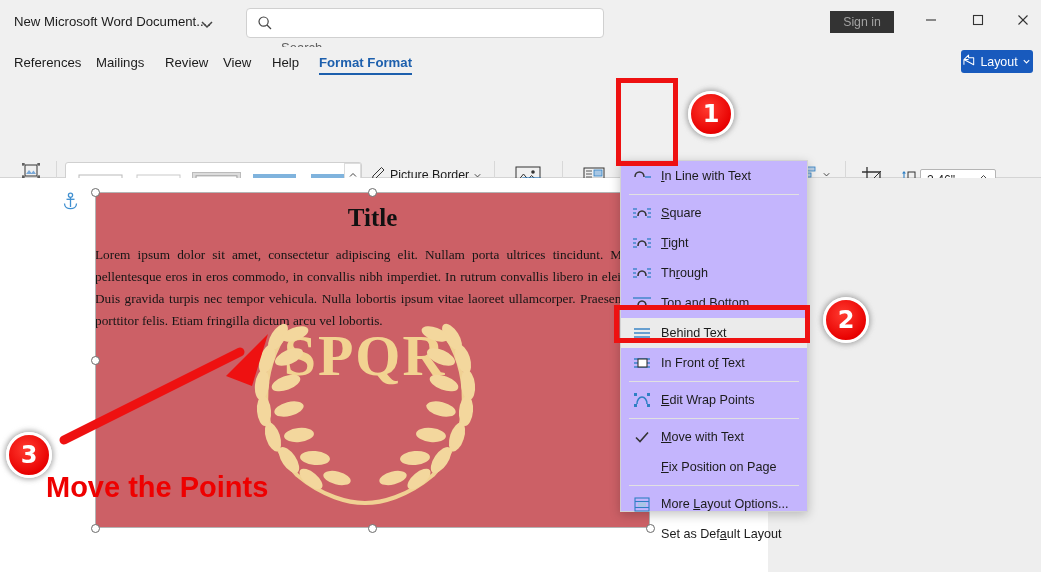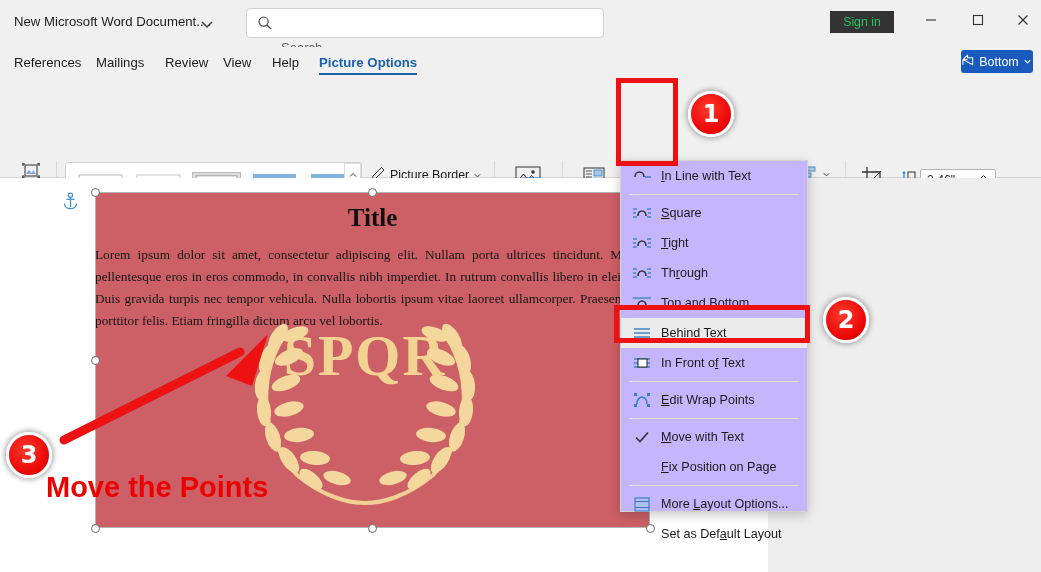--- a/index.html
+++ b/index.html
@@ -23,21 +23,21 @@
   .searchbox {
     position:absolute; left:246px; top:8px; width:358px; height:30px;
     background:#ffffff; border:1px solid #d0d0d0; border-radius:4px;
     display:flex; align-items:center; padding-left:10px;
   }
   .searchbox .mag { width:16px; height:16px; flex:none; margin-right:8px; }
   .searchbox .ph { font-size:13px; color:#5f5f5f;margin-top:48px; }
 
   .signin {
     position:absolute; left:830px; top:11px; width:64px; height:22px;
-    background:#333333; color:#22c55e; font-size:12.3px;
+    background:#333333; color:#a3a3a3; font-size:12.3px;
     display:flex; align-items:center; justify-content:center; cursor:pointer;
   }
   .wbtn { position:absolute; top:5px; width:45px; height:32px; display:flex; align-items:center; justify-content:center; cursor:pointer; }
   #btn-min { left:908px; } #btn-max { left:955px; } #btn-close { left:1000px; }
 
   
   .tabstrip { position:absolute; left:0; top:47px; width:1041px; height:30px; background:#f0f0f0; }
   .tab {
     position:absolute; top:0; height:30px; display:flex; align-items:center;
     font-size:13.2px; color:#1b1b1b; cursor:pointer; padding:0 6px;
@@ -198,30 +198,30 @@
       </span>
     </div>
   </div>
 
   <div class="tabstrip">
     <div class="tab" style="left:8px">References</div>
     <div class="tab" style="left:90px">Mailings</div>
     <div class="tab" style="left:159px">Review</div>
     <div class="tab" style="left:217px">View</div>
     <div class="tab" style="left:266px">Help</div>
-    <div class="tab active" style="left:313px">Picture Options</div>
+    <div class="tab active" style="left:313px">Format Format</div>
   </div>
 
   <div class="share-btn">
     <span>
       <svg width="13" height="13" viewBox="0 0 14 14">
           <path d="M1 11.5 L1 6 L6 6 M1 6 L6 1.2 L6 4 L11.5 4 L11.5 11.5 Z" fill="none" stroke="#fff" stroke-width="1.1" stroke-linejoin="round"></path>
         </svg>
     </span>
-    <span>Bottom</span>
+    <span>Layout</span>
     <span>
       <svg width="9" height="9" viewBox="0 0 10 10">
           <path d="M2 3.6l3 3 3-3" fill="none" stroke="#fff" stroke-width="1.2"></path>
         </svg>
     </span>
   </div>
 
   <div class="ribbon">
 
     <div class="iconbtn" style="left:8px; top:85px; width:34px; height:22px;">

